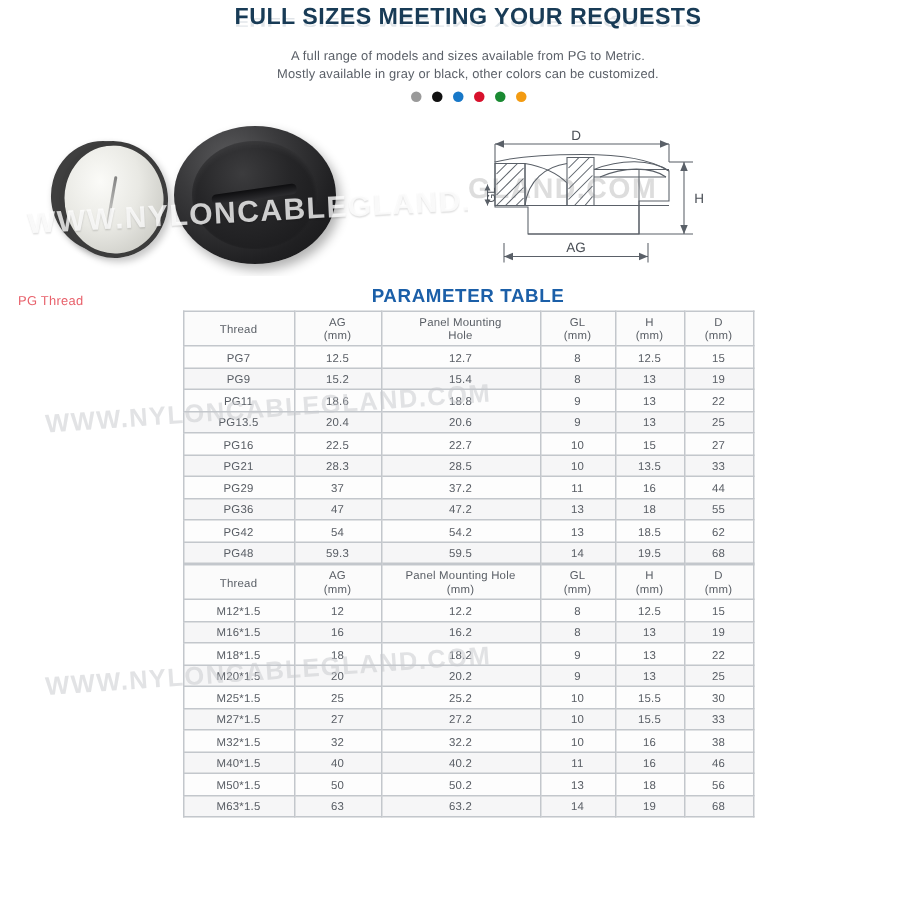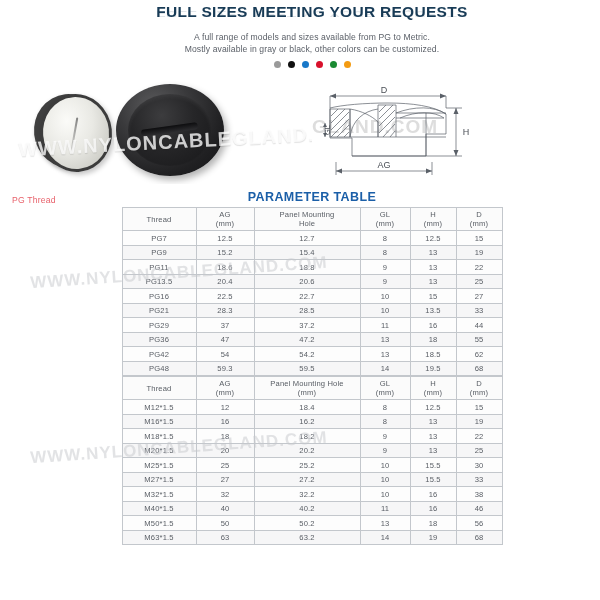--- a/index.html
+++ b/index.html
@@ -527,21 +527,21 @@
             <th>
               <div>D</div>
               <div>(mm)</div>
             </th>
           </tr>
       </thead>
       <tbody>
           <tr>
             <td>M12*1.5</td>
             <td>12</td>
-            <td>18.4</td>
+            <td>12.2</td>
             <td>8</td>
             <td>12.5</td>
             <td>15</td>
           </tr>
           <tr>
             <td>M16*1.5</td>
             <td>16</td>
             <td>16.2</td>
             <td>8</td>
             <td>13</td>

